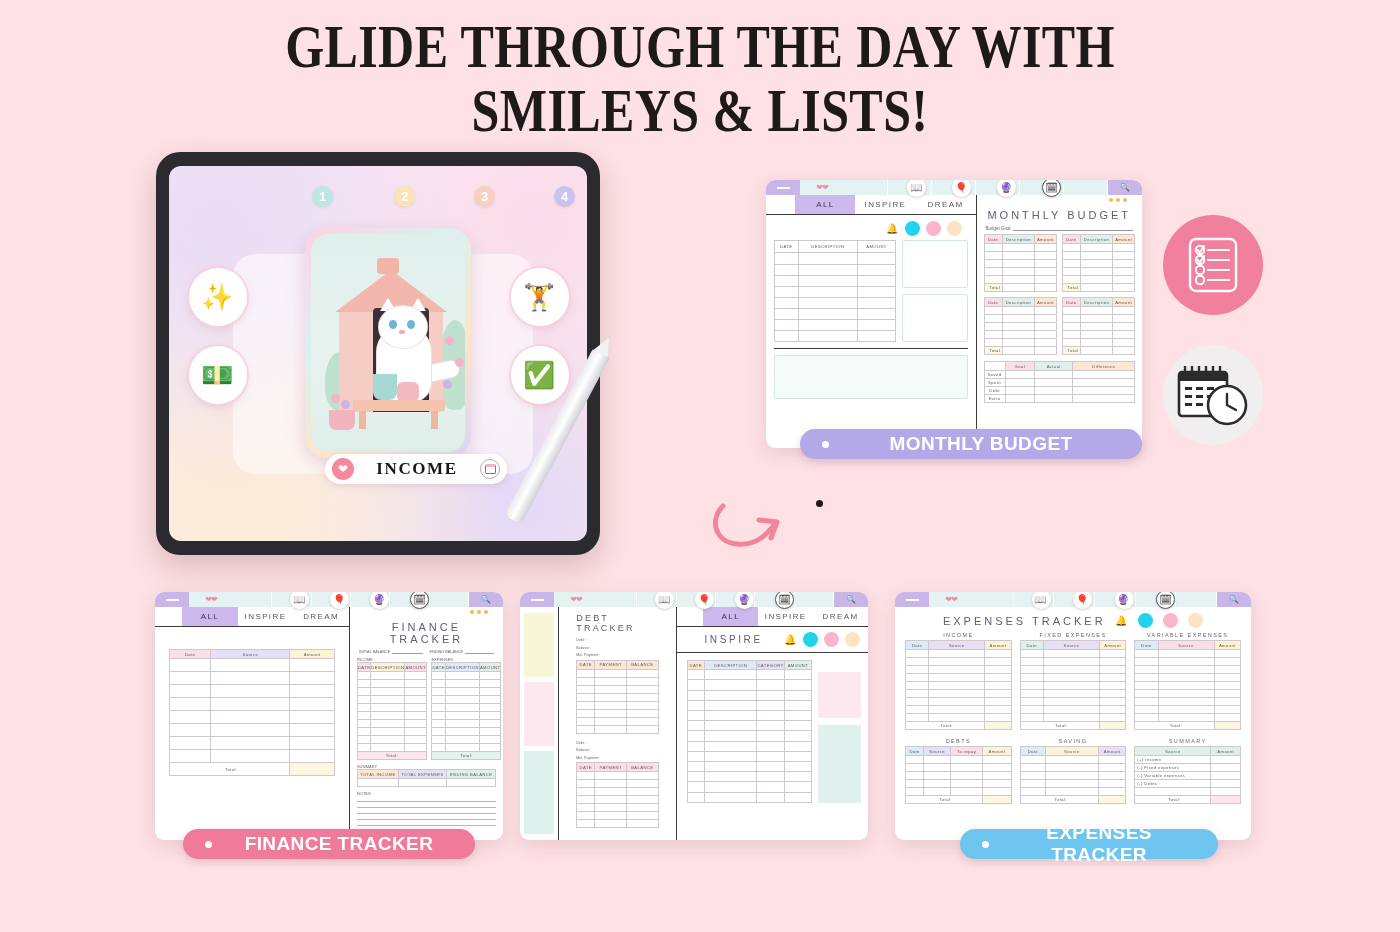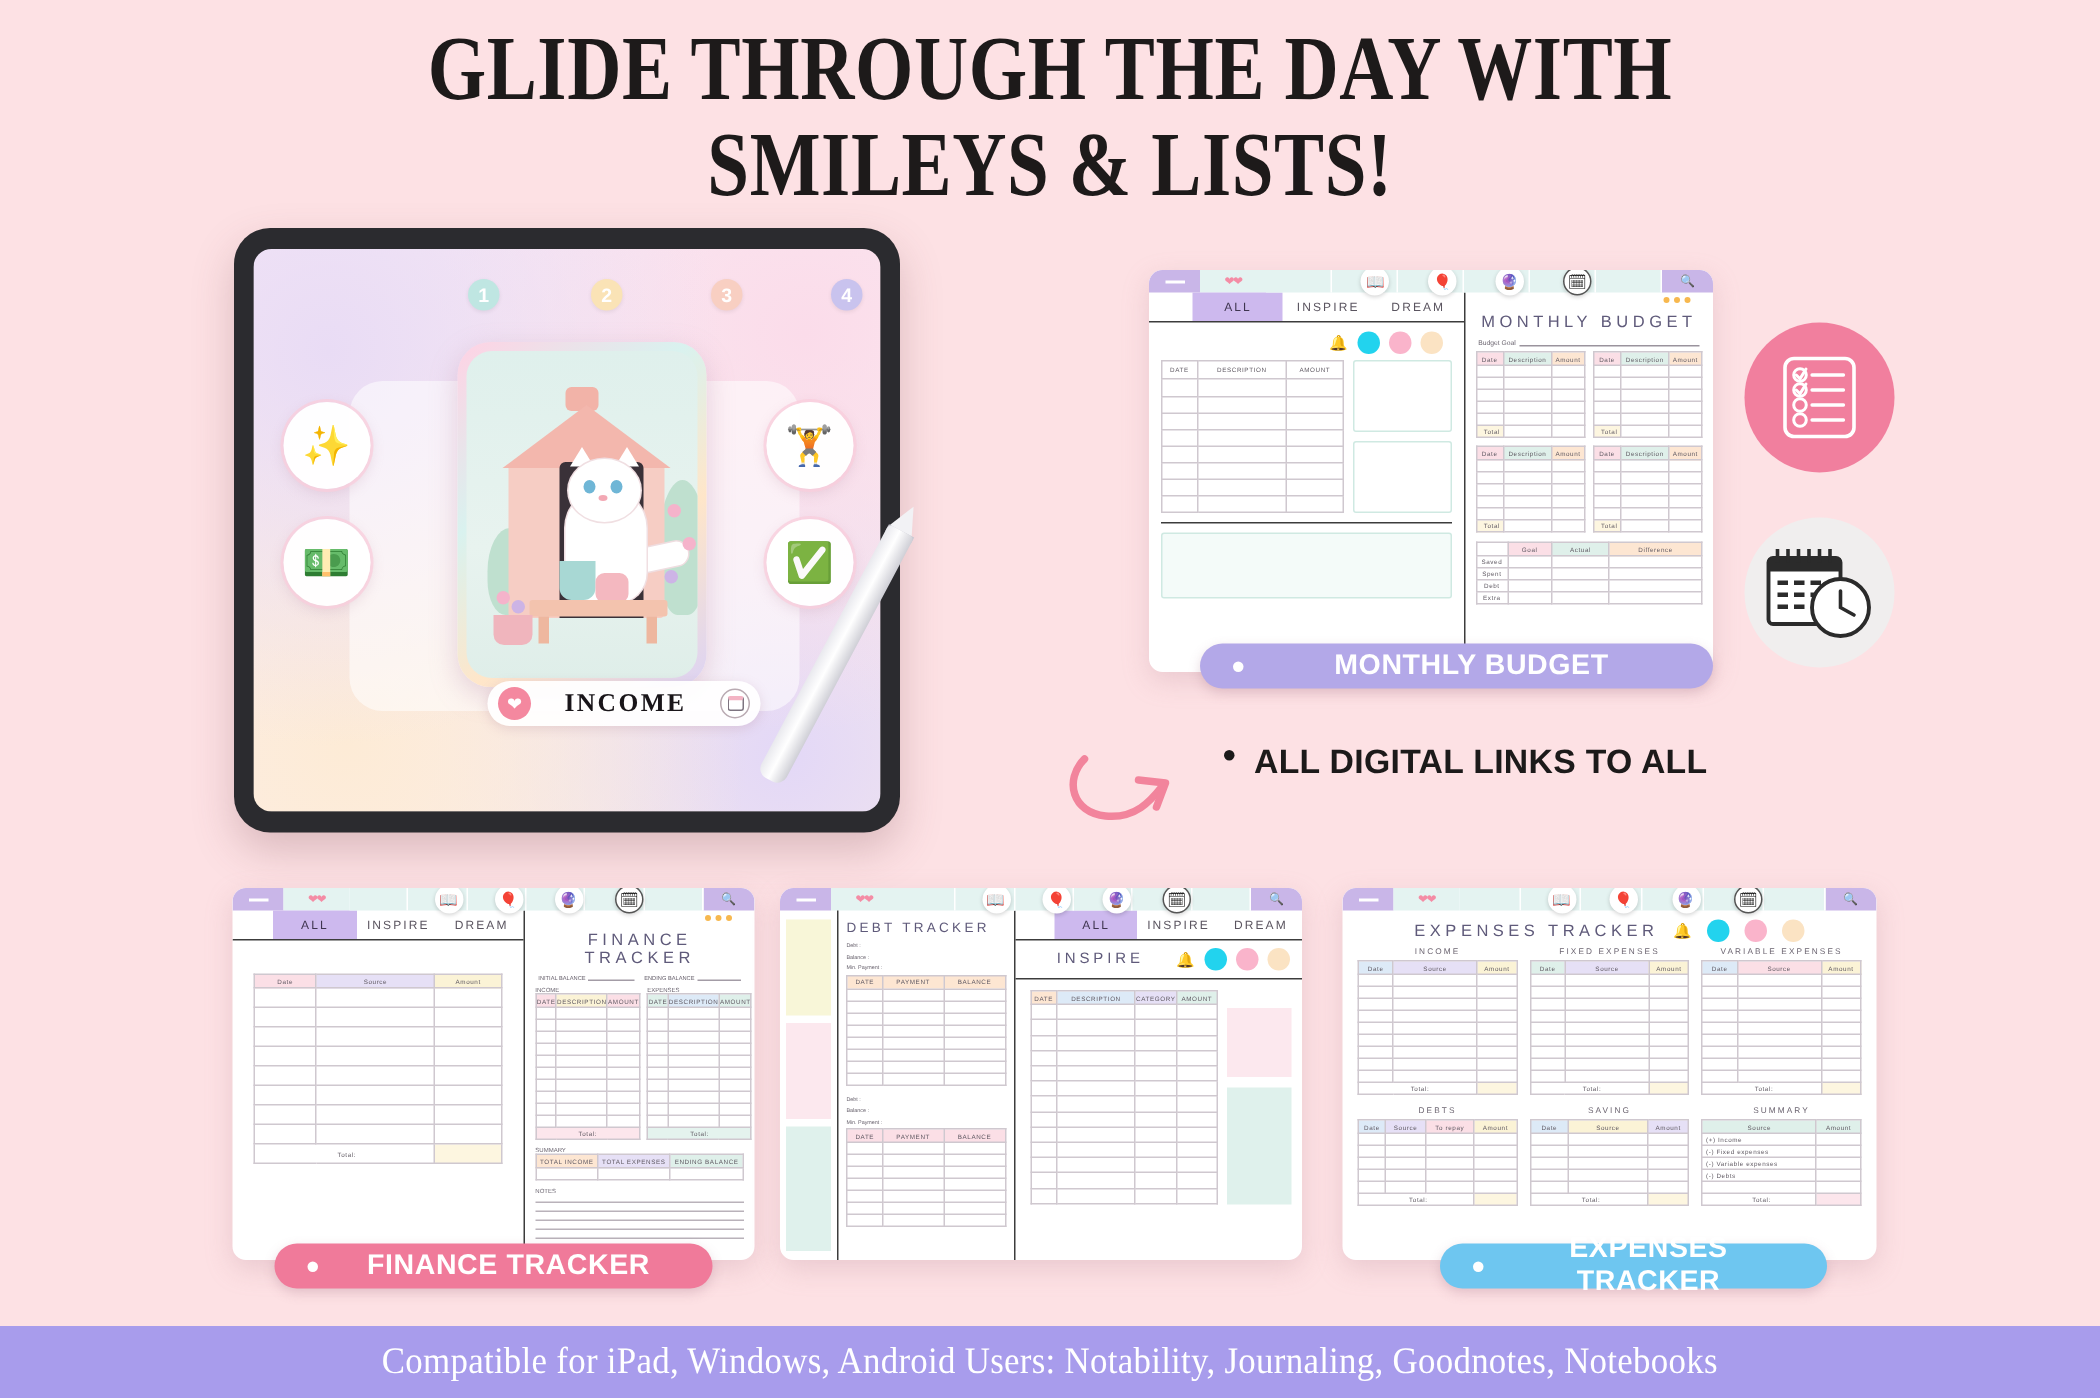--- a/index.html
+++ b/index.html
@@ -693,21 +693,20 @@
       <path d="M51 31 V42 L60 47" stroke="#2b2b2b" stroke-width="2.4" fill="none" stroke-linecap="round"></path>
     </svg>
   </div>
 
   <svg class="arrow" viewBox="0 0 100 62">
     <path d="M18 8 C4 22 10 44 32 46 C52 48 62 36 70 26" stroke="#f2849c" stroke-width="5" fill="none" stroke-linecap="round"></path>
     <path d="M54 22 L72 24 L66 40" stroke="#f2849c" stroke-width="5" fill="none" stroke-linecap="round" stroke-linejoin="round"></path>
   </svg>
   <div class="callout">
     <span class="bul"></span>
-    <span class="ctext">ALL DIGITAL LINKS TO ALL</span>
   </div>
 
   <div class="mock" style="left:155px; top:592px; width:348px; height:248px;">
     <div class="navbar">
       <div class="nav-burger">
           <span></span>
         </div>
       <div class="nav-logo">❤❤</div>
       <div class="nav-tabs">
         <div class="nav-tab"></div>
@@ -993,21 +992,21 @@
       <div class="nav-search">🔍</div>
     </div>
     <div style="display:flex; height:233px;">
 
       <div style="width:11%; padding:6px 4px; display:flex; flex-direction:column; gap:5px;">
         <div style="flex:1; background:#f8f6d8;"></div>
         <div style="flex:1; background:#fce8ee;"></div>
         <div style="flex:1.3; background:#dff1ec;"></div>
       </div>
 
-      <div style="width:34%; border-left:1.5px solid #3c3c3c; border-right:1.5px solid #3c3c3c; padding:4px 5px;">
+      <div style="width:34%; border-left:1.5px solid #3c3c3c; border-right:1.5px solid #3c3c3c; padding:4px 17px;">
         <div style="font-size:9px; letter-spacing:2.2px; color:#5f5a7a; padding:2px 0 4px;">DEBT TRACKER</div>
         <div style="font-size:3.6px;color:#6b6570;line-height:2.1;">
           <div>Debt :</div>
           <div>Balance :</div>
           <div>Min. Payment :</div>
         </div>
         <table class="grid">
           <tbody>
               <tr>
                 <th class="th-peach">DATE</th>
@@ -1562,17 +1561,14 @@
           </table>
       </div>
     </div>
   </div>
 
   <div class="pill" style="left:960px; top:829px; width:258px; background:#6ec6f0;">
     <span class="bul"></span>
     <span class="txt">EXPENSES TRACKER</span>
   </div>
 
-  <div class="footer">
-    <span>Compatible for iPad, Windows, Android Users: Notability, Journaling, Goodnotes, Notebooks</span>
-  </div>
 
 </div>
 
 </body></html>

